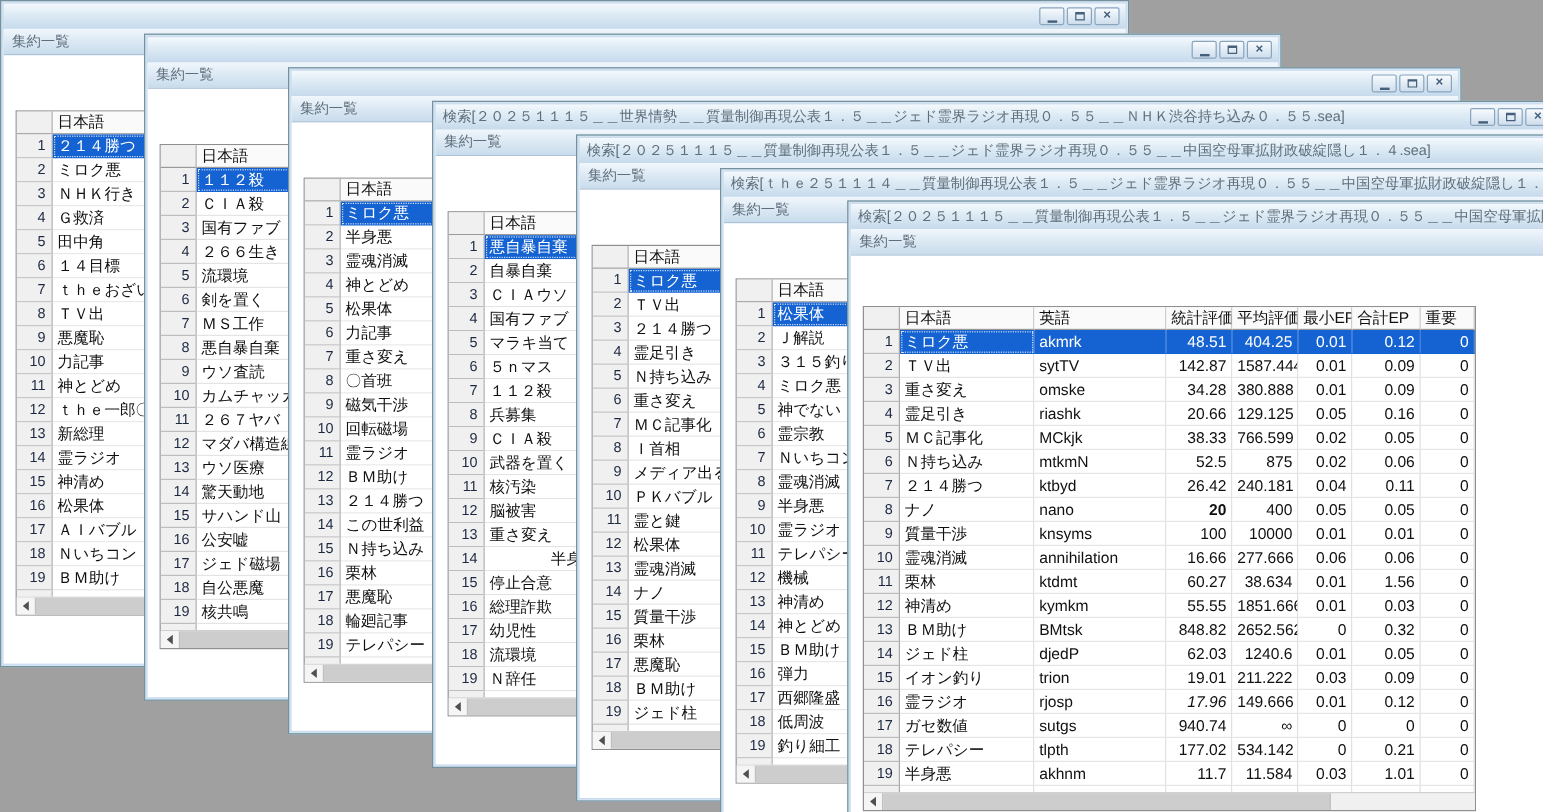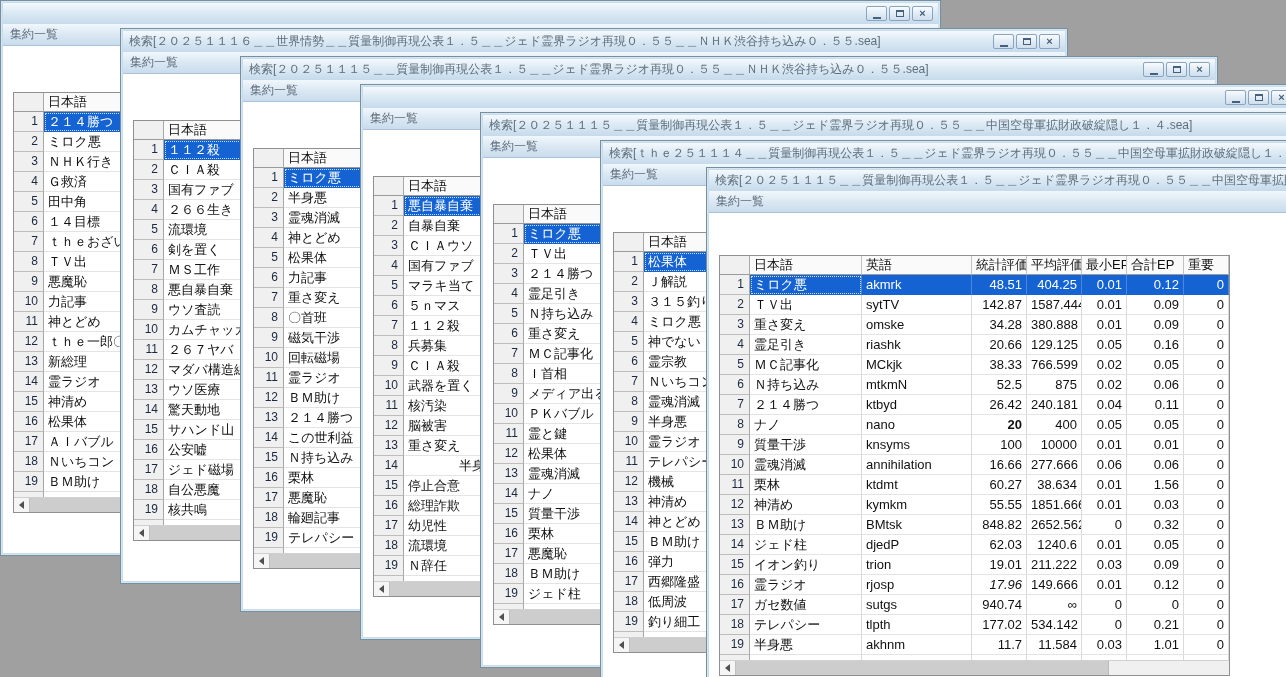--- a/index.html
+++ b/index.html
@@ -159,21 +159,20 @@
             <span class="sarrow">
               <i class="tri-left"></i>
             </span>
             <span class="sthumb" style="width: 92px;"></span>
           </div>
         </div>
       </div>
     </div>
     <div class="win" style="left: 120px; top: 28px; width: 948px; height: 556px; z-index: 2;">
       <div class="tbar">
-        <span class="ttext">検索[２０２５１１１６＿＿世界情勢＿＿質量制御再現公表１．５＿＿ジェド霊界ラジオ再現０．５５＿＿ＮＨＫ渋谷持ち込み０．５５.sea]</span>
         <div class="ctrls">
           <span class="wbtn">
             <i class="g-min"></i>
           </span>
           <span class="wbtn">
             <i class="g-max"></i>
           </span>
           <span class="wbtn">
             <i class="g-x">×</i>
           </span>
@@ -272,21 +271,20 @@
             <span class="sarrow">
               <i class="tri-left"></i>
             </span>
             <span class="sthumb" style="width: 92px;"></span>
           </div>
         </div>
       </div>
     </div>
     <div class="win" style="left: 240px; top: 56px; width: 978px; height: 556px; z-index: 3;">
       <div class="tbar">
-        <span class="ttext">検索[２０２５１１１５＿＿質量制御再現公表１．５＿＿ジェド霊界ラジオ再現０．５５＿＿ＮＨＫ渋谷持ち込み０．５５.sea]</span>
         <div class="ctrls">
           <span class="wbtn">
             <i class="g-min"></i>
           </span>
           <span class="wbtn">
             <i class="g-max"></i>
           </span>
           <span class="wbtn">
             <i class="g-x">×</i>
           </span>
@@ -385,20 +383,21 @@
             <span class="sarrow">
               <i class="tri-left"></i>
             </span>
             <span class="sthumb" style="width: 92px;"></span>
           </div>
         </div>
       </div>
     </div>
     <div class="win" style="left: 360px; top: 84px; width: 940px; height: 556px; z-index: 4;">
       <div class="tbar">
+        <span class="ttext">検索[２０２５１１１５＿＿世界情勢＿＿質量制御再現公表１．５＿＿ジェド霊界ラジオ再現０．５５＿＿ＮＨＫ渋谷持ち込み０．５５.sea]</span>
         <div class="ctrls">
           <span class="wbtn">
             <i class="g-min"></i>
           </span>
           <span class="wbtn">
             <i class="g-max"></i>
           </span>
           <span class="wbtn">
             <i class="g-x">×</i>
           </span>

